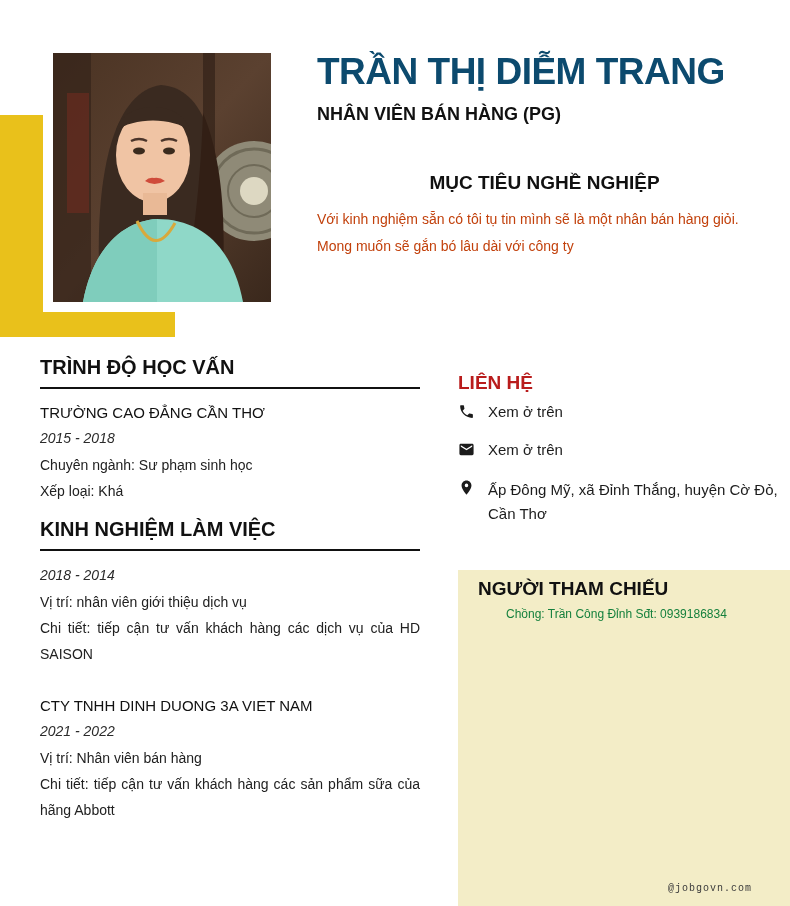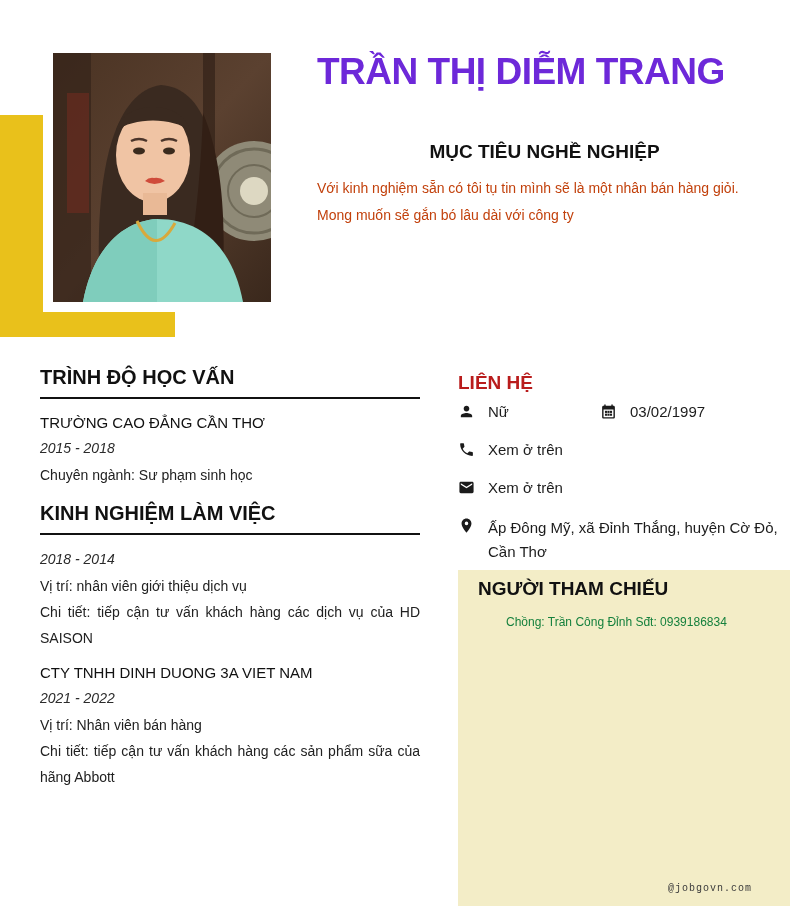--- a/index.html
+++ b/index.html
@@ -38,21 +38,21 @@
   
   .header-text {
     position: absolute;
     left: 317px; top: 50px;
     width: 455px;
   }
   .person-name {
     font-size: 37px;
     line-height: 44px;
     font-weight: bold;
-    color: #6d28d9;
+    color: #0c4a6e;
     letter-spacing: -0.5px;
   }
   .person-title {
     margin-top: 9px;
     font-size: 18px;
     line-height: 22px;
     font-weight: bold;
     color: #111111;
   }
   .objective-heading {
@@ -66,21 +66,21 @@
   }
   .objective-line {
     font-size: 14px;
     line-height: 27px;
     color: #c2410c;
   }
 
   
   .left-col {
     position: absolute;
-    left: 40px; top: 366px;
+    left: 40px; top: 356px;
     width: 380px;
   }
   h2.section-heading {
     font-size: 20px;
     line-height: 22px;
     font-weight: bold;
     color: #111111;
     padding-bottom: 9px;
     border-bottom: 2px solid #111111;
     margin-bottom: 14px;
@@ -100,21 +100,21 @@
     color: #2b2b2b;
     margin-bottom: 4px;
   }
   .entry-body p {
     font-size: 14px;
     line-height: 26px;
     color: #212121;
   }
   .entry-body p.justify { text-align: justify; }
   .section-gap { margin-top: 14px; }
-  .entry + .entry { margin-top: 12px; }
+  .entry + .entry { margin-top: 29px; }
 
   
   .right-col {
     position: absolute;
     left: 458px; top: 372px;
     width: 332px;
   }
   .contact-heading {
     font-size: 19px;
     line-height: 22px;
@@ -148,21 +148,21 @@
     left: 458px; top: 570px;
     right: 0; bottom: 0;
     background: var(--reference-bg, #F3EDC7);
     padding: 8px 20px 0 20px;
   }
   .reference-heading {
     font-size: 19px;
     line-height: 22px;
     font-weight: bold;
     color: #111111;
-    margin-bottom: 12px;
+    margin-bottom: 4px;
   }
   .reference-entry {
     font-size: 12px;
     line-height: 20px;
     color: #15803d;
     margin-left: 28px;
   }
   .watermark {
     position: absolute;
     right: 38px; bottom: 12px;
@@ -212,33 +212,35 @@
       <rect x="90" y="140" width="24" height="22" fill="#e9b996"></rect>
       <path d="M30 249 C40 195 70 168 104 166 C150 166 180 196 190 249 Z" fill="#8fd8c8"></path>
       <path d="M30 249 C40 195 70 168 104 166 L104 249 Z" fill="#7fcdbc"></path>
 
       <path d="M84 168 Q102 206 122 170" stroke="#d8a93c" stroke-width="3" fill="none"></path>
     </svg>
   </div>
 
   <div class="header-text">
     <h1 class="person-name">TRẦN THỊ DIỄM TRANG</h1>
+    <div class="person-title">NHÂN VIÊN BÁN HÀNG (PG)</div>
     <h2 class="objective-heading">MỤC TIÊU NGHỀ NGHIỆP</h2>
     <p class="objective-line">Với kinh nghiệm sẵn có tôi tụ tin mình sẽ là một nhân bán hàng giỏi.</p>
     <p class="objective-line">Mong muốn sẽ gắn bó lâu dài với công ty</p>
   </div>
 
   <div class="left-col">
 
     <h2 class="section-heading">TRÌNH ĐỘ HỌC VẤN</h2>
     <div class="entry">
       <div class="entry-title">TRƯỜNG CAO ĐẲNG CẦN THƠ</div>
       <div class="entry-period">2015 - 2018</div>
       <div class="entry-body">
         <p>Chuyên ngành: Sư phạm sinh học</p>
+        <p>Xếp loại: Khá</p>
       </div>
     </div>
 
     <h2 class="section-heading section-gap">KINH NGHIỆM LÀM VIỆC</h2>
     <div class="entry">
       <div class="entry-period">2018 - 2014</div>
       <div class="entry-body">
         <p>Vị trí: nhân viên giới thiệu dịch vụ</p>
         <p class="justify">Chi tiết: tiếp cận tư vấn khách hàng các dịch vụ của HD SAISON</p>
       </div>
@@ -249,44 +251,20 @@
       <div class="entry-body">
         <p>Vị trí: Nhân viên bán hàng</p>
         <p class="justify">Chi tiết: tiếp cận tư vấn khách hàng các sản phẩm sữa của hãng Abbott</p>
       </div>
     </div>
   </div>
 
   <div class="right-col">
     <h2 class="contact-heading">LIÊN HỆ</h2>
 
-    <div class="contact-row row-split">
-      <div class="group first">
-        <span class="icon">
-          <svg viewBox="0 0 24 24">
-              <path d="M12 12c2.21 0 4-1.79 4-4s-1.79-4-4-4-4 1.79-4 4 1.79 4 4 4zm0 2c-2.67 0-8 1.34-8 4v2h16v-2c0-2.66-5.33-4-8-4z"></path>
-            </svg>
-        </span>
-        <span class="contact-text">Nữ</span>
-      </div>
-      <div class="group">
-        <span class="icon">
-          <svg viewBox="0 0 24 24">
-              <path d="M19 4h-1V2h-2v2H8V2H6v2H5c-1.1 0-2 .9-2 2v14c0 1.1.9 2 2 2h14c1.1 0 2-.9 2-2V6c0-1.1-.9-2-2-2zm0 16H5V9h14v11z"></path>
-              <rect x="7" y="11" width="3" height="3"></rect>
-              <rect x="10.5" y="11" width="3" height="3"></rect>
-              <rect x="14" y="11" width="3" height="3"></rect>
-              <rect x="7" y="15" width="3" height="3"></rect>
-              <rect x="10.5" y="15" width="3" height="3"></rect>
-              <rect x="14" y="15" width="3" height="3"></rect>
-            </svg>
-        </span>
-        <span class="contact-text">03/02/1997</span>
-      </div>
-    </div>
 
     <div class="contact-row">
       <span class="icon">
         <svg viewBox="0 0 24 24">
             <path d="M6.62 10.79c1.44 2.83 3.76 5.14 6.59 6.59l2.2-2.2c.27-.27.67-.36 1.02-.24 1.12.37 2.33.57 3.57.57.55 0 1 .45 1 1V20c0 .55-.45 1-1 1-9.39 0-17-7.61-17-17 0-.55.45-1 1-1h3.5c.55 0 1 .45 1 1 0 1.25.2 2.45.57 3.57.11.35.03.74-.25 1.02l-2.2 2.2z"></path>
           </svg>
       </span>
       <span class="contact-text">Xem ở trên</span>
     </div>
 

